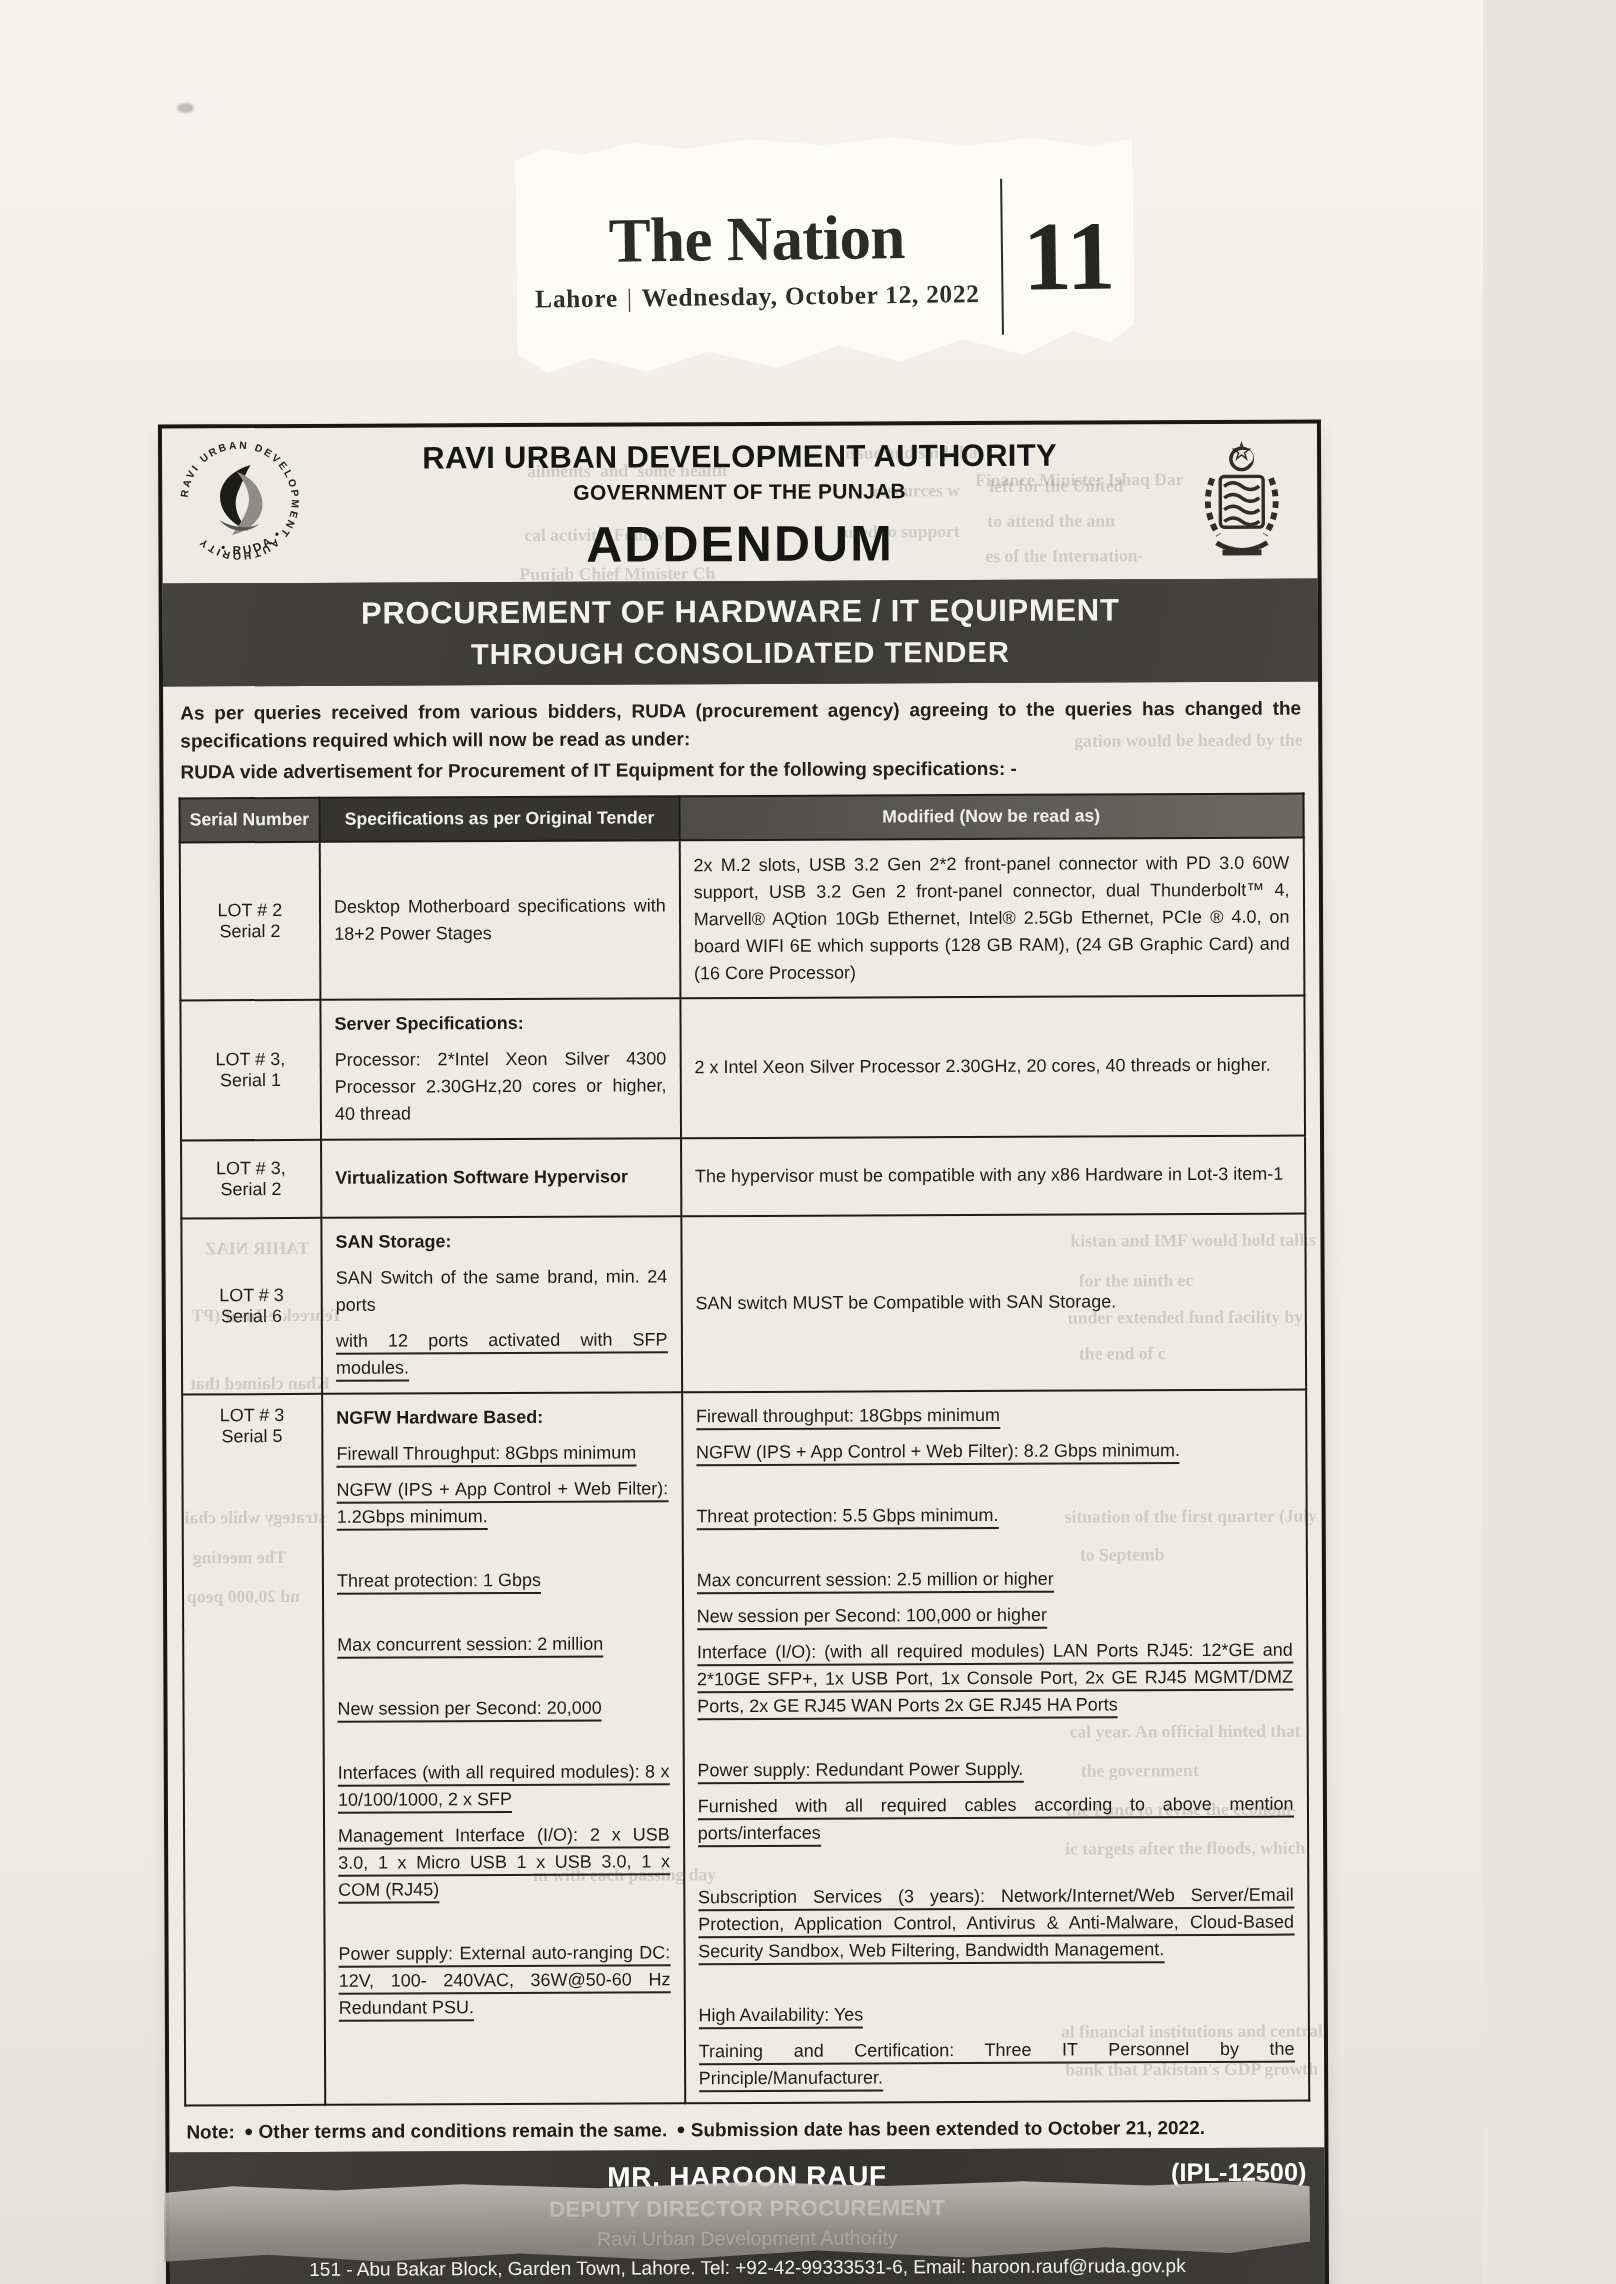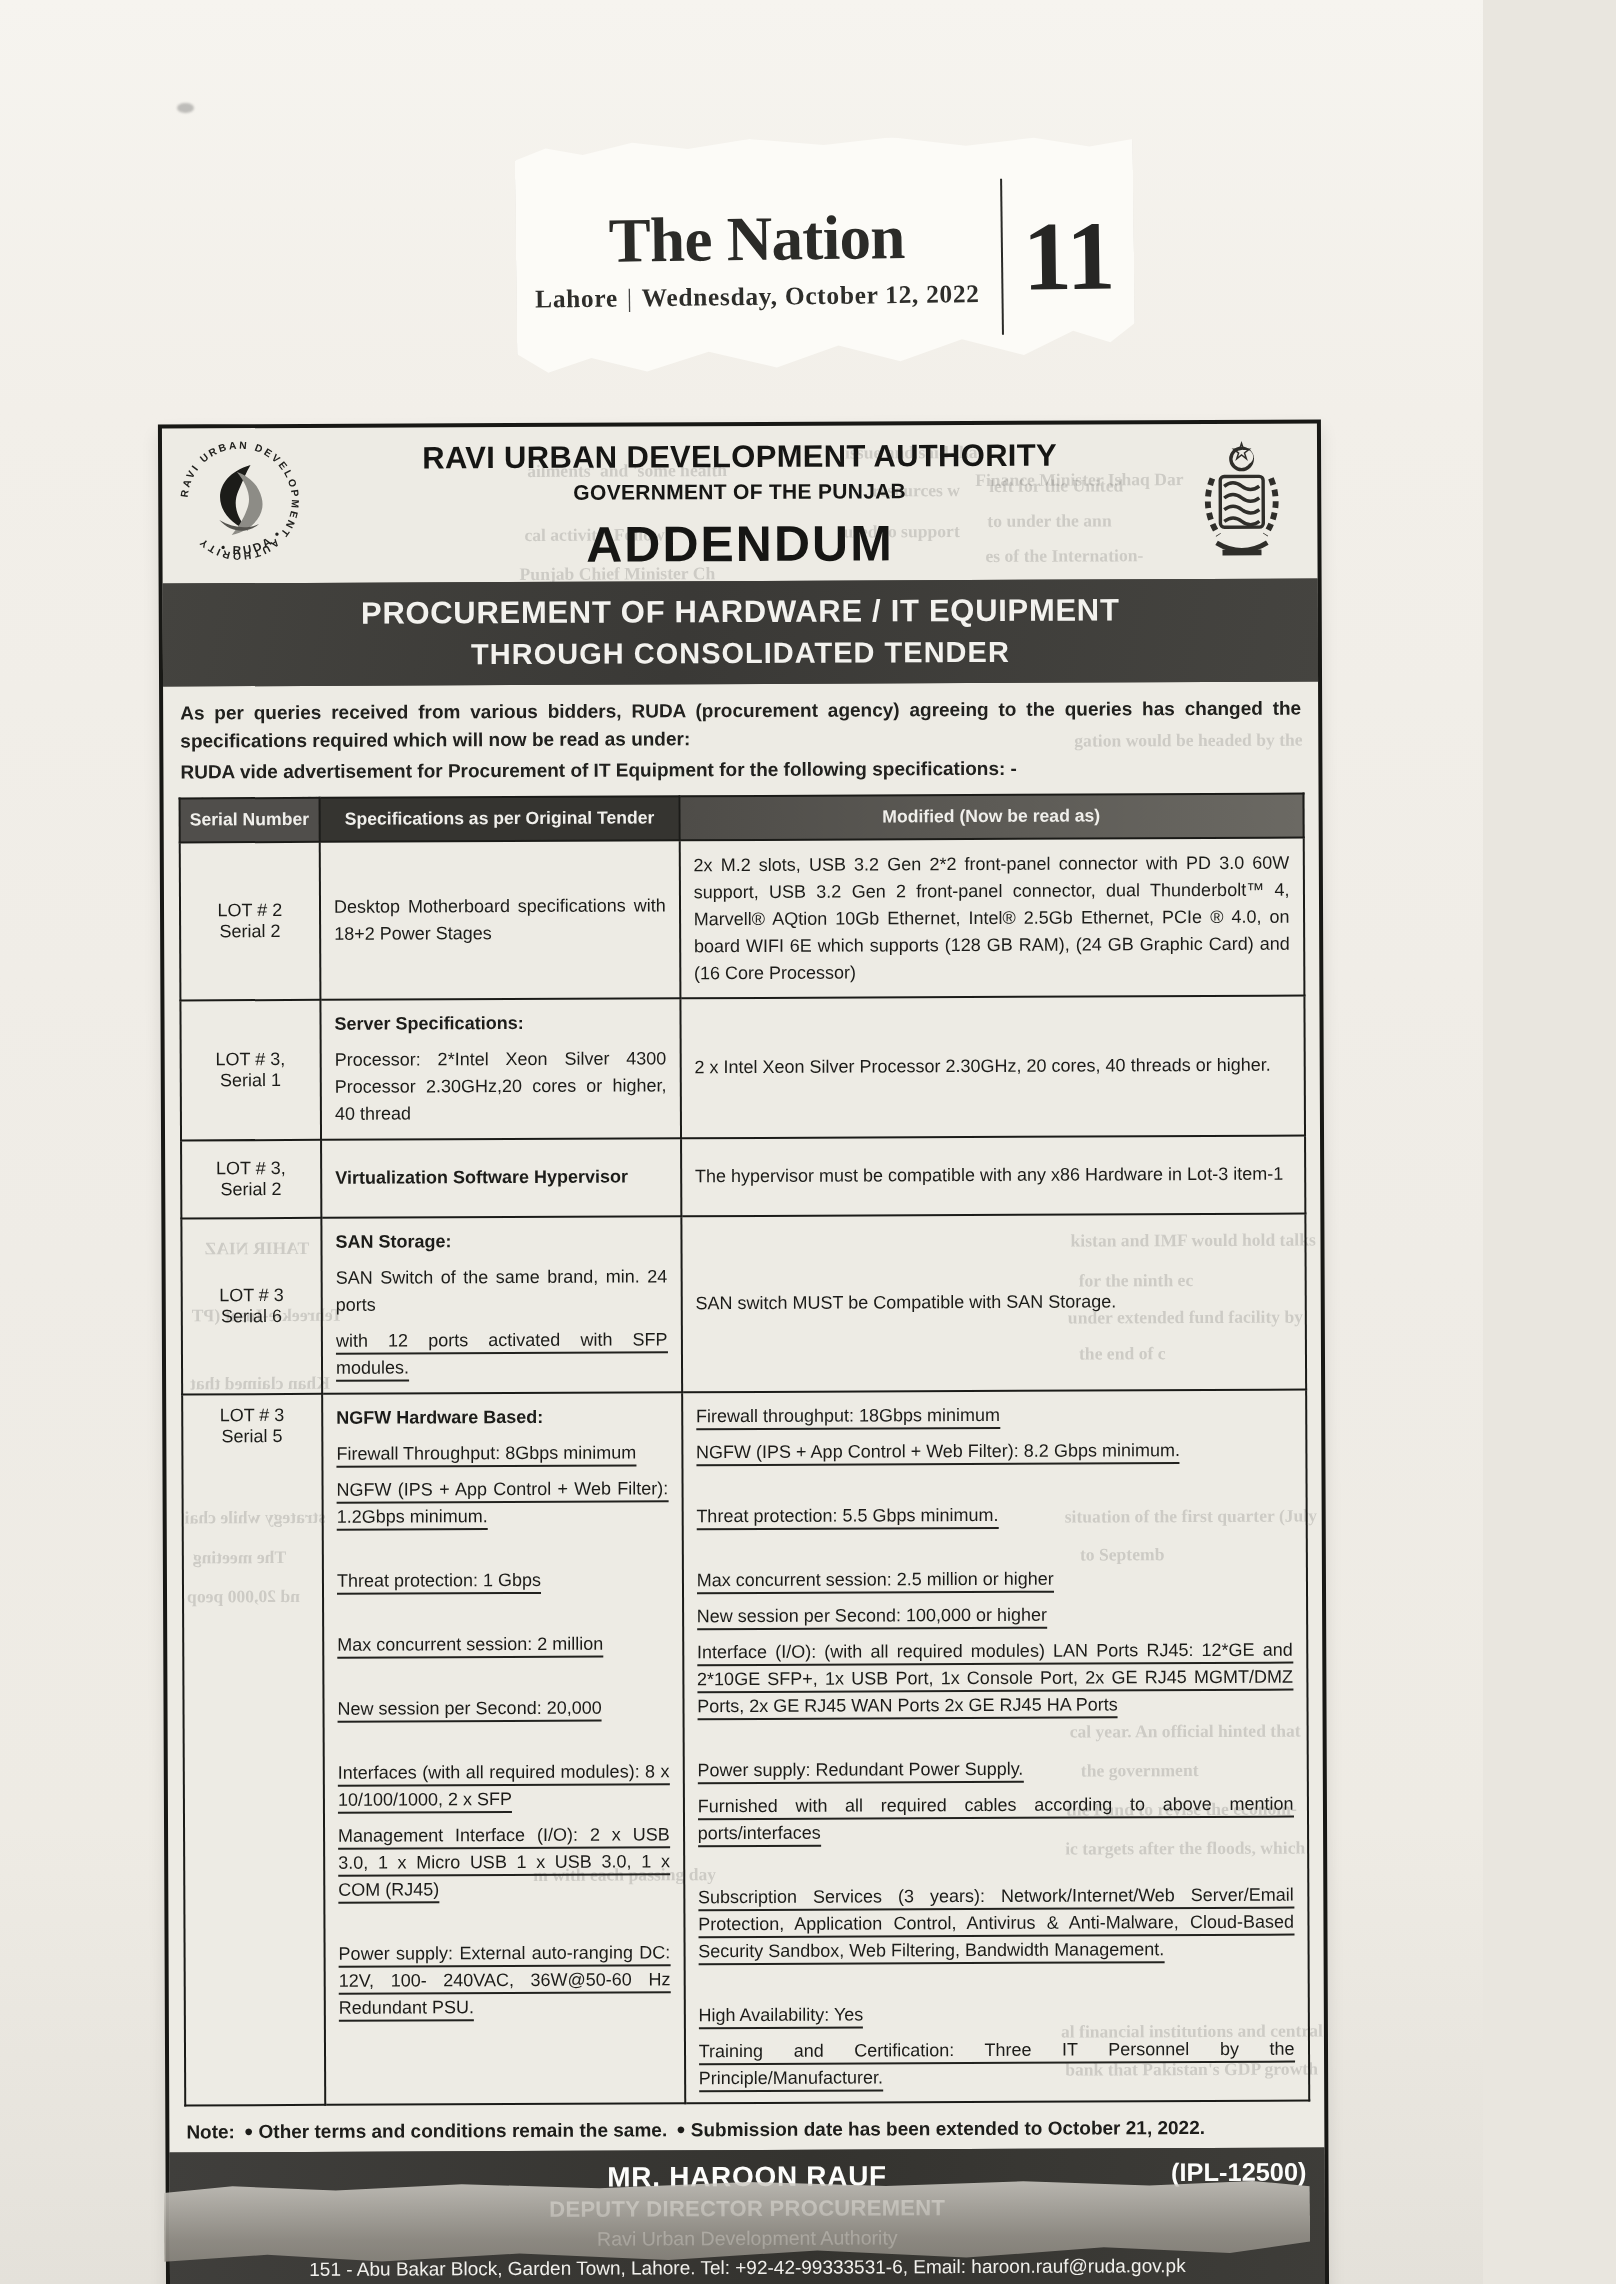--- a/index.html
+++ b/index.html
@@ -104,21 +104,21 @@
 
     <div class="ghosts">
         <div class="ghost" style="left: 365px; top: 34px;">ailments' and 'some health</div>
         <div class="ghost" style="left: 683px; top: 17px;">issue and said that</div>
         <div class="ghost" style="left: 710px; top: 55px;">resources w</div>
         <div class="ghost" style="left: 681px; top: 96px;">used to support</div>
         <div class="ghost" style="left: 362px; top: 98px;">cal activity. Follow</div>
         <div class="ghost" style="left: 357px; top: 137px;">Punjab Chief Minister Ch</div>
         <div class="ghost" style="left: 813px; top: 13px; margin-top: 32px;">Finance Minister Ishaq Dar</div>
         <div class="ghost" style="left: 827px; top: 51px;">left for the United</div>
-        <div class="ghost" style="left: 825px; top: 86px;">to under the ann</div>
+        <div class="ghost" style="left: 825px; top: 86px;">to attend the ann</div>
         <div class="ghost" style="left: 823px; top: 121px;">es of the Internation-</div>
         <div class="ghost" style="left: 806px; top: 156px;">al Monetary Fund (IMF) and the</div>
         <div class="ghost" style="left: 911px; top: 306px;">gation would be headed by the</div>
         <div class="ghost m" style="left: 18px; top: 365px;">Tariffs as preparation</div>
         <div class="ghost m" style="left: 39px; top: 810px;">TAHIR NIAZ</div>
         <div class="ghost m" style="left: 26px; top: 877px;">Tehreek-e-Insaf (PT</div>
         <div class="ghost m" style="left: 23.5px; top: 945px;">Khan claimed that</div>
         <div class="ghost" style="left: 905px; top: 806px;">kistan and IMF would hold talks</div>
         <div class="ghost" style="left: 913px; top: 846px;">for the ninth ec</div>
         <div class="ghost" style="left: 902px; top: 883px;">under extended fund facility by</div>

